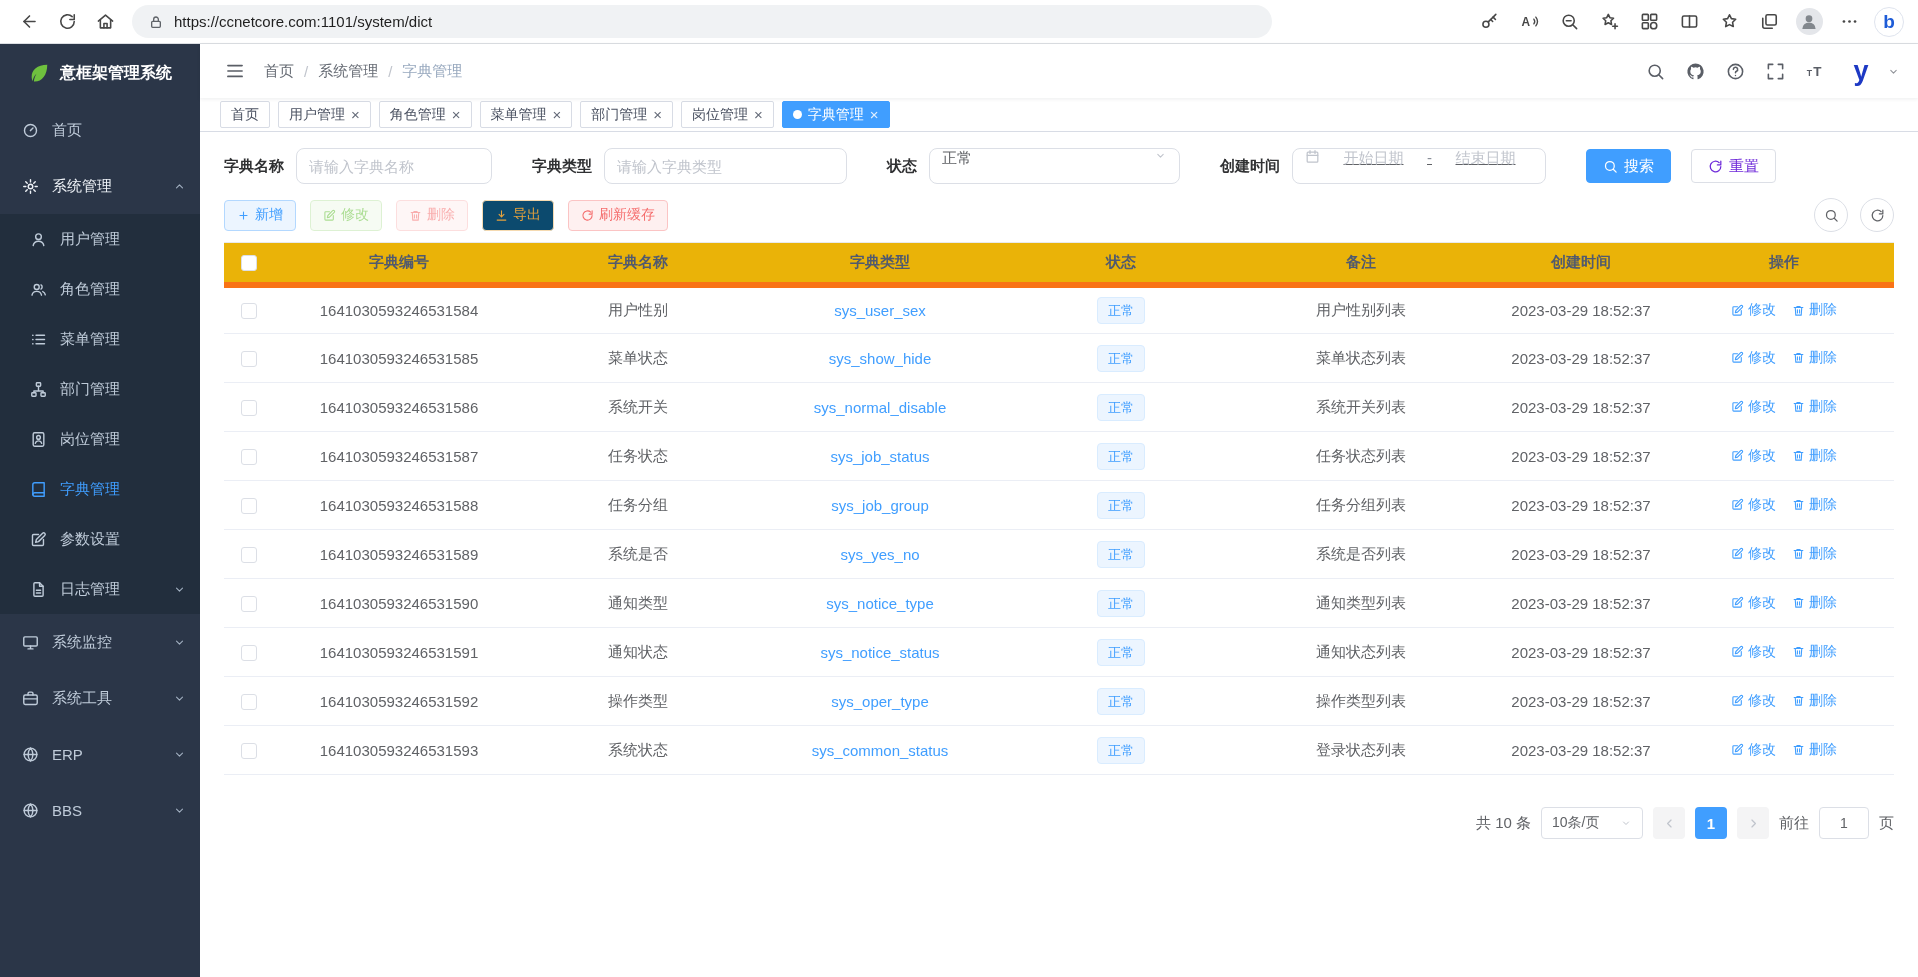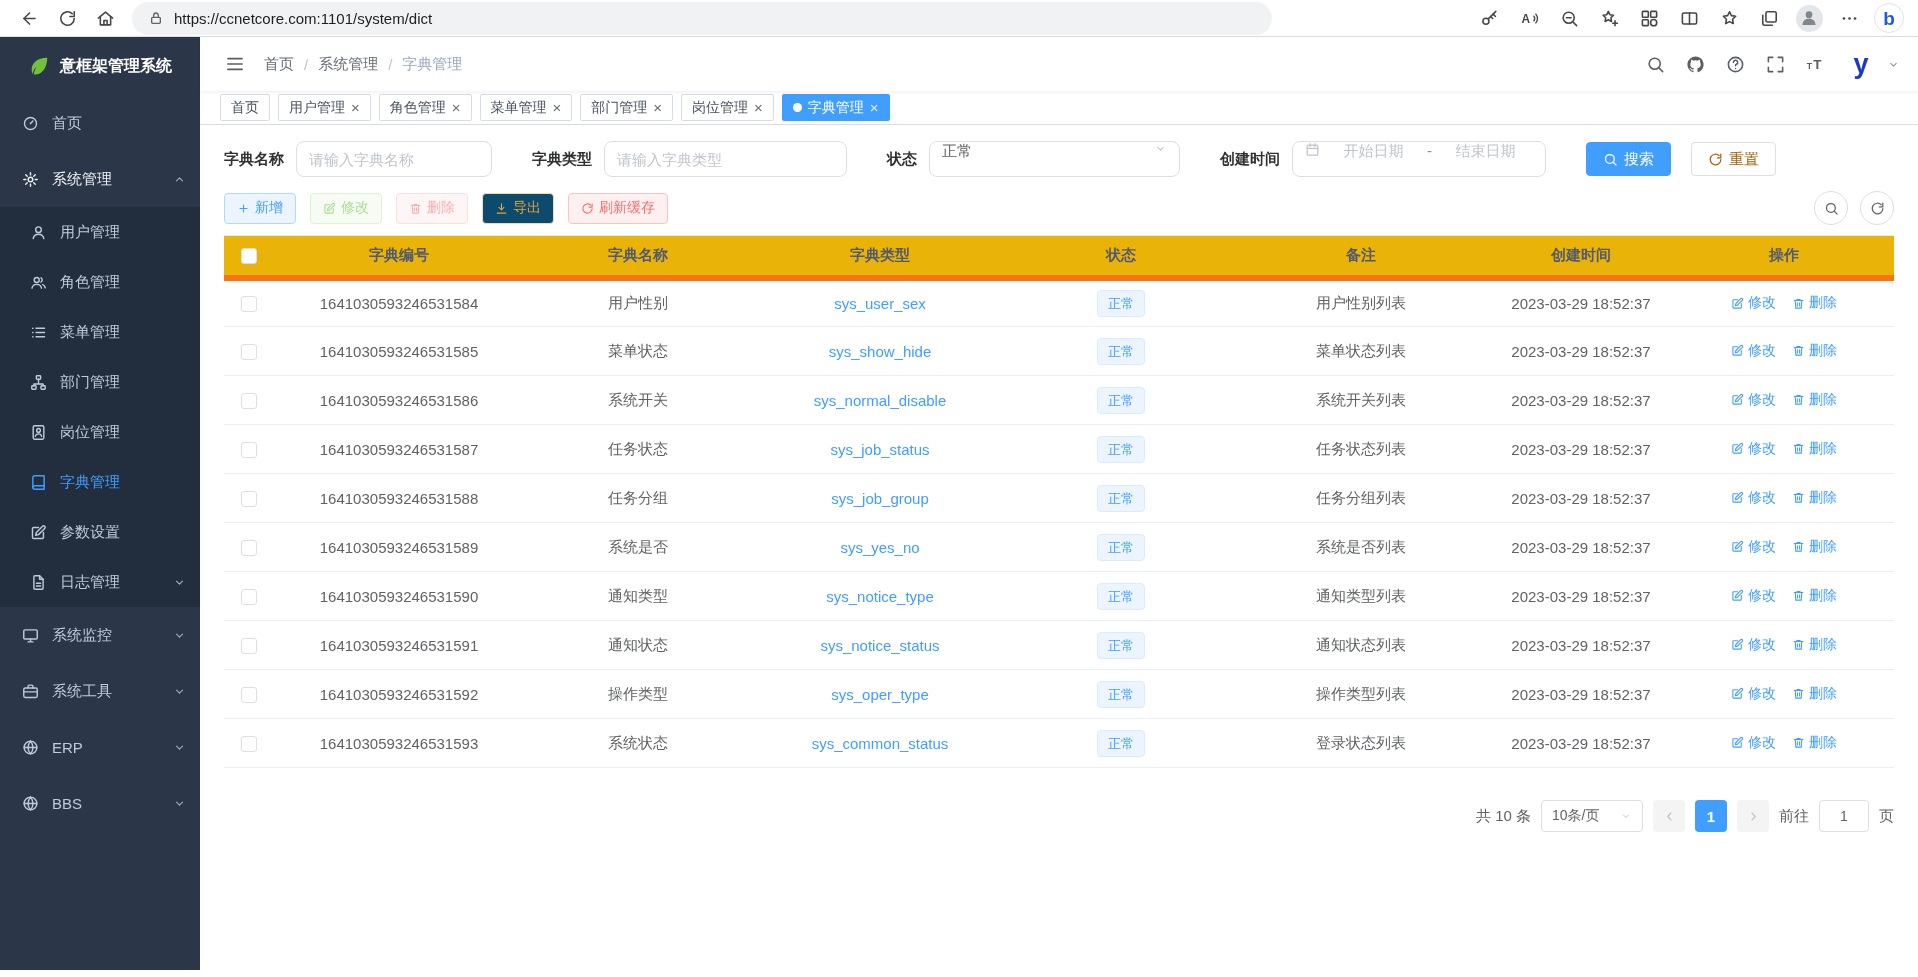--- a/index.html
+++ b/index.html
@@ -3,21 +3,21 @@
 <meta charset="utf-8">
 <style>
   * { margin:0; padding:0; box-sizing:border-box; }
   html,body { width:1918px; height:977px; background:#fff; overflow:hidden;
               font-family:"Liberation Sans","DejaVu Sans",sans-serif; }
   .icon { display:inline-flex; width:1em; height:1em; flex:none; }
   .icon svg { width:100%; height:100%; display:block; }
   button { font-family:inherit; background:none; border:none; outline:none; cursor:pointer; }
 
   
-  .browser-bar { height:37px; background:#fff; border-bottom:1px solid #dcdfe3;
+  .browser-bar { height:44px; background:#fff; border-bottom:1px solid #dcdfe3;
                  display:flex; align-items:center; padding:0 10px; }
   .nav-btn { width:38px; height:36px; border-radius:8px; display:flex; align-items:center;
              justify-content:center; color:#474747; flex:none; }
   .nav-btn .icon { font-size:19px; }
   .address-bar { width:1140px; height:33px; background:#f0f2f4; border-radius:17px;
                  display:flex; align-items:center; gap:10px; padding:0 16px; margin:0 8px;
                  font-size:15px; color:#1f1f1f; }
   .address-bar .icon { font-size:16px; color:#5f6368; }
   .browser-right { margin-left:auto; display:flex; align-items:center; gap:2px; }
   .avatar-circle { width:27px; height:27px; border-radius:50%; background:#e4e6ea; color:#82878d;
@@ -82,30 +82,30 @@
   .filter-form { display:flex; align-items:center; margin-bottom:14px; }
   .f-item { display:flex; align-items:center; margin-right:40px; }
   .f-label { font-size:15px; font-weight:700; color:#303133; margin-right:12px; white-space:nowrap; }
   .f-input { height:36px; border:1px solid #dcdfe6; border-radius:8px; background:#fff;
              display:flex; padding:0 12px; font-size:15px; color:#606266; }
   .f-input input { border:none; outline:none; width:100%; font:inherit; color:#606266; background:transparent; }
   .f-input input::placeholder { color:#c0c4cc; }
   .w-name{ width:196px; } .w-type{ width:243px; } .w-status{ width:251px; } .w-date{ width:254px; }
   .select { justify-content:space-between; cursor:pointer; }
   .select .caret { font-size:13px; color:#c0c4cc; }
-  .date-range { gap:6px; cursor:pointer; }
+  .date-range { gap:6px; cursor:pointer;text-decoration:underline; }
   .date-range .cal { font-size:15px; color:#c0c4cc; }
   .placeholder { color:#c0c4cc; }
   .d-start,.d-end { flex:1; text-align:center; white-space:nowrap; }
   .d-sep { color:#8a8f99; }
   .btn { height:34px; border-radius:4px; display:inline-flex; align-items:center; gap:6px;
          padding:0 16px; font-size:15px; border:1px solid transparent; }
   .btn .icon { font-size:15px; }
   .btn-primary { background:#409eff; border-color:#409eff; color:#fff; margin-right:20px; }
-  .btn-default { background:#fff; border-color:#dcdfe6; color:#a16207; }
+  .btn-default { background:#fff; border-color:#dcdfe6; color:#6d28d9; }
 
   .toolbar { display:flex; align-items:center; margin-bottom:10px; }
   .btn-mini { height:31px; padding:0 12px; border-radius:4px; display:inline-flex; align-items:center;
               gap:5px; font-size:14px; margin-right:14px; border:1px solid; }
   .btn-mini .icon { font-size:13px; }
   .plain-primary { color:#409eff; background:#ecf5ff; border-color:#b3d8ff; }
   .plain-success { color:#67c23a; background:#f0f9eb; border-color:#c2e7b0; }
   .plain-danger  { color:#f56c6c; background:#fef0f0; border-color:#fbc4c4; }
   .plain-warning { color:#e6a23c; background:#0c4a6e; border-color:#f5dab1; }
   .disabled { opacity:.55; cursor:not-allowed; }

